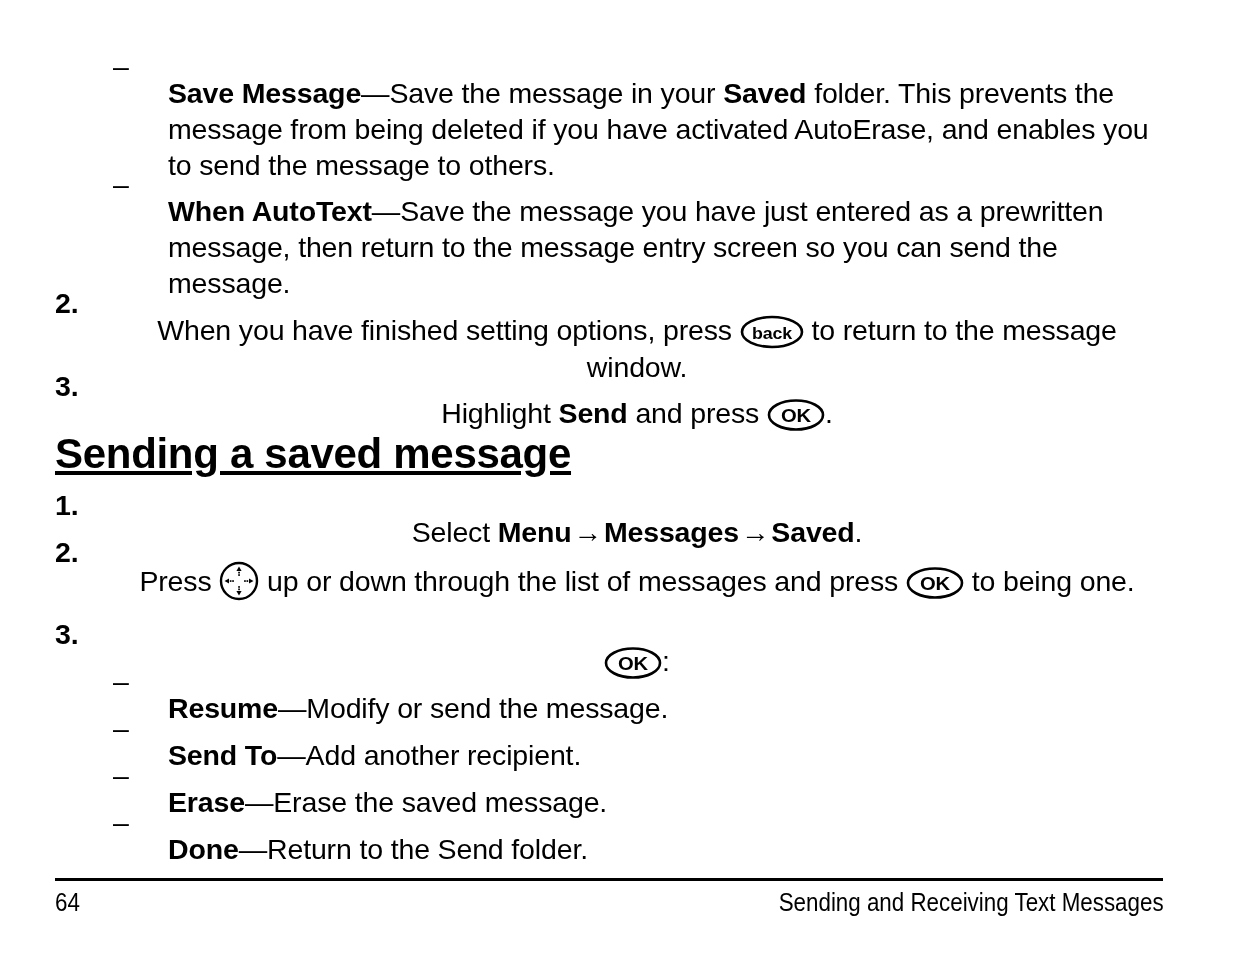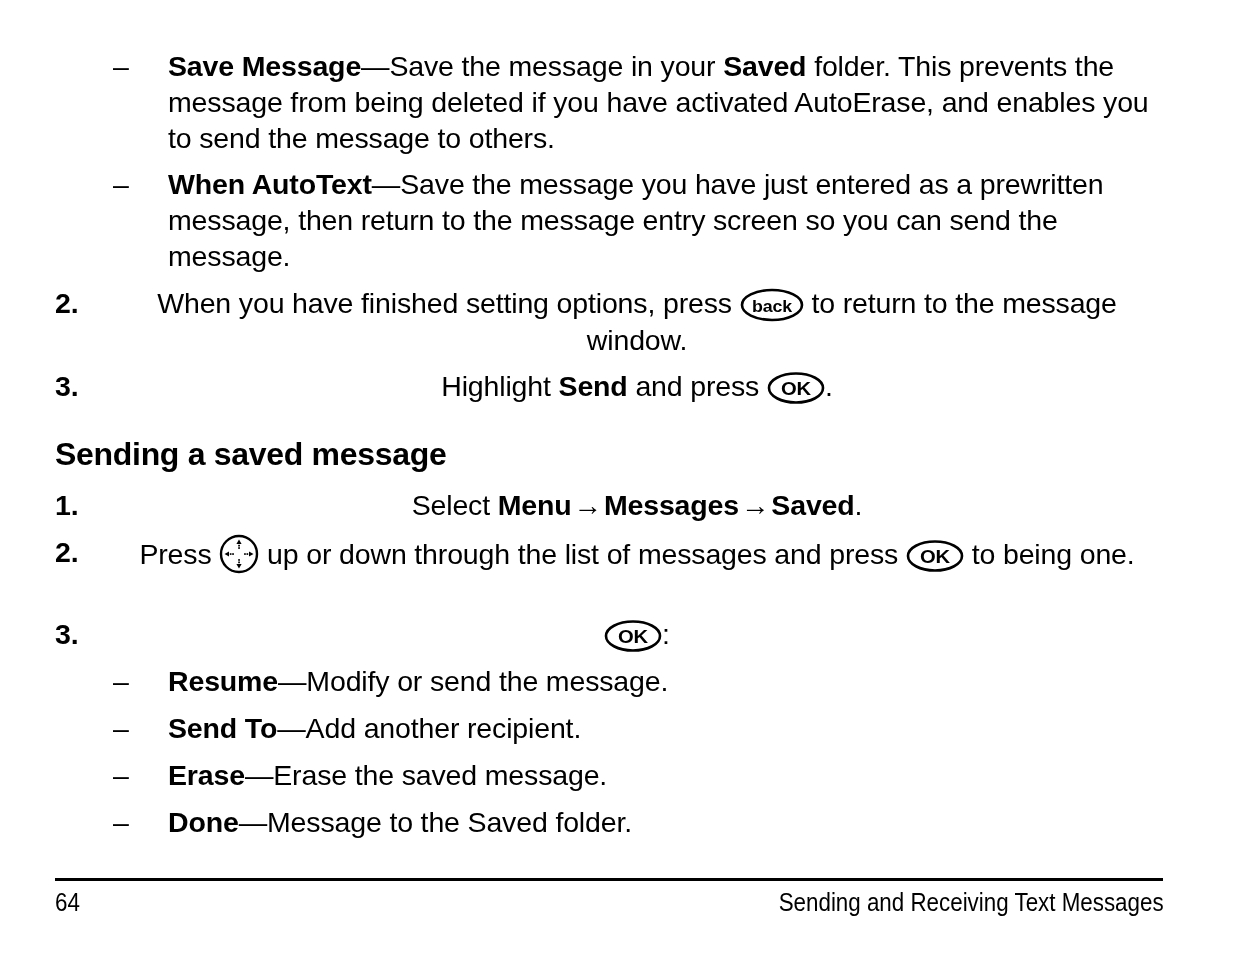--- a/index.html
+++ b/index.html
@@ -39,36 +39,38 @@
     text-align: left;
   }
   .marker.dash {
     font-weight: normal;
   }
   .content {
     position: absolute;
     font-size: 28.5px;
     line-height: 36px;
     letter-spacing: -0.15px;
+    margin-top: 27px;
   }
 
   
   .num-marker { left: 55px;  width: 56px; }
   .num-content{ left: 113px; width: 1048px; text-align: center; }
   .dash-marker{ left: 113px; width: 52px; }
   .dash-content{left: 168px; width: 995px; }
 
   
   .section-heading {
     position: absolute;
     left: 55px;
-    font-size: 32px;
+    font-size: 42px;
     font-weight: bold;
     letter-spacing: -0.3px;
     line-height: 40px;
+    text-decoration: underline;
   }
 
   
   .key {
     display: inline-block;
     vertical-align: -0.30em;
     position: relative;
     line-height: 0;
   }
   .key svg { display: block; }
@@ -187,20 +189,20 @@
     <span class="content dash-content"><b>Send To</b><span>—</span><span>Add another recipient.</span></span>
   </div>
 
   <div class="row" style="top:757px;">
     <span class="marker dash dash-marker">–</span>
     <span class="content dash-content"><b>Erase</b><span>—</span><span>Erase the saved message.</span></span>
   </div>
 
   <div class="row" style="top:804px;">
     <span class="marker dash dash-marker">–</span>
-    <span class="content dash-content"><b>Done</b><span>—</span><span>Message to the Saved folder.</span></span>
+    <span class="content dash-content"><b>Done</b><span>—</span><span>Return to the Send folder.</span></span>
   </div>
 
   <div class="footer-rule"></div>
   <div class="footer-page">64</div>
   <div class="footer-title">Sending and Receiving Text Messages</div>
 
 </div>
 
 </body></html>

